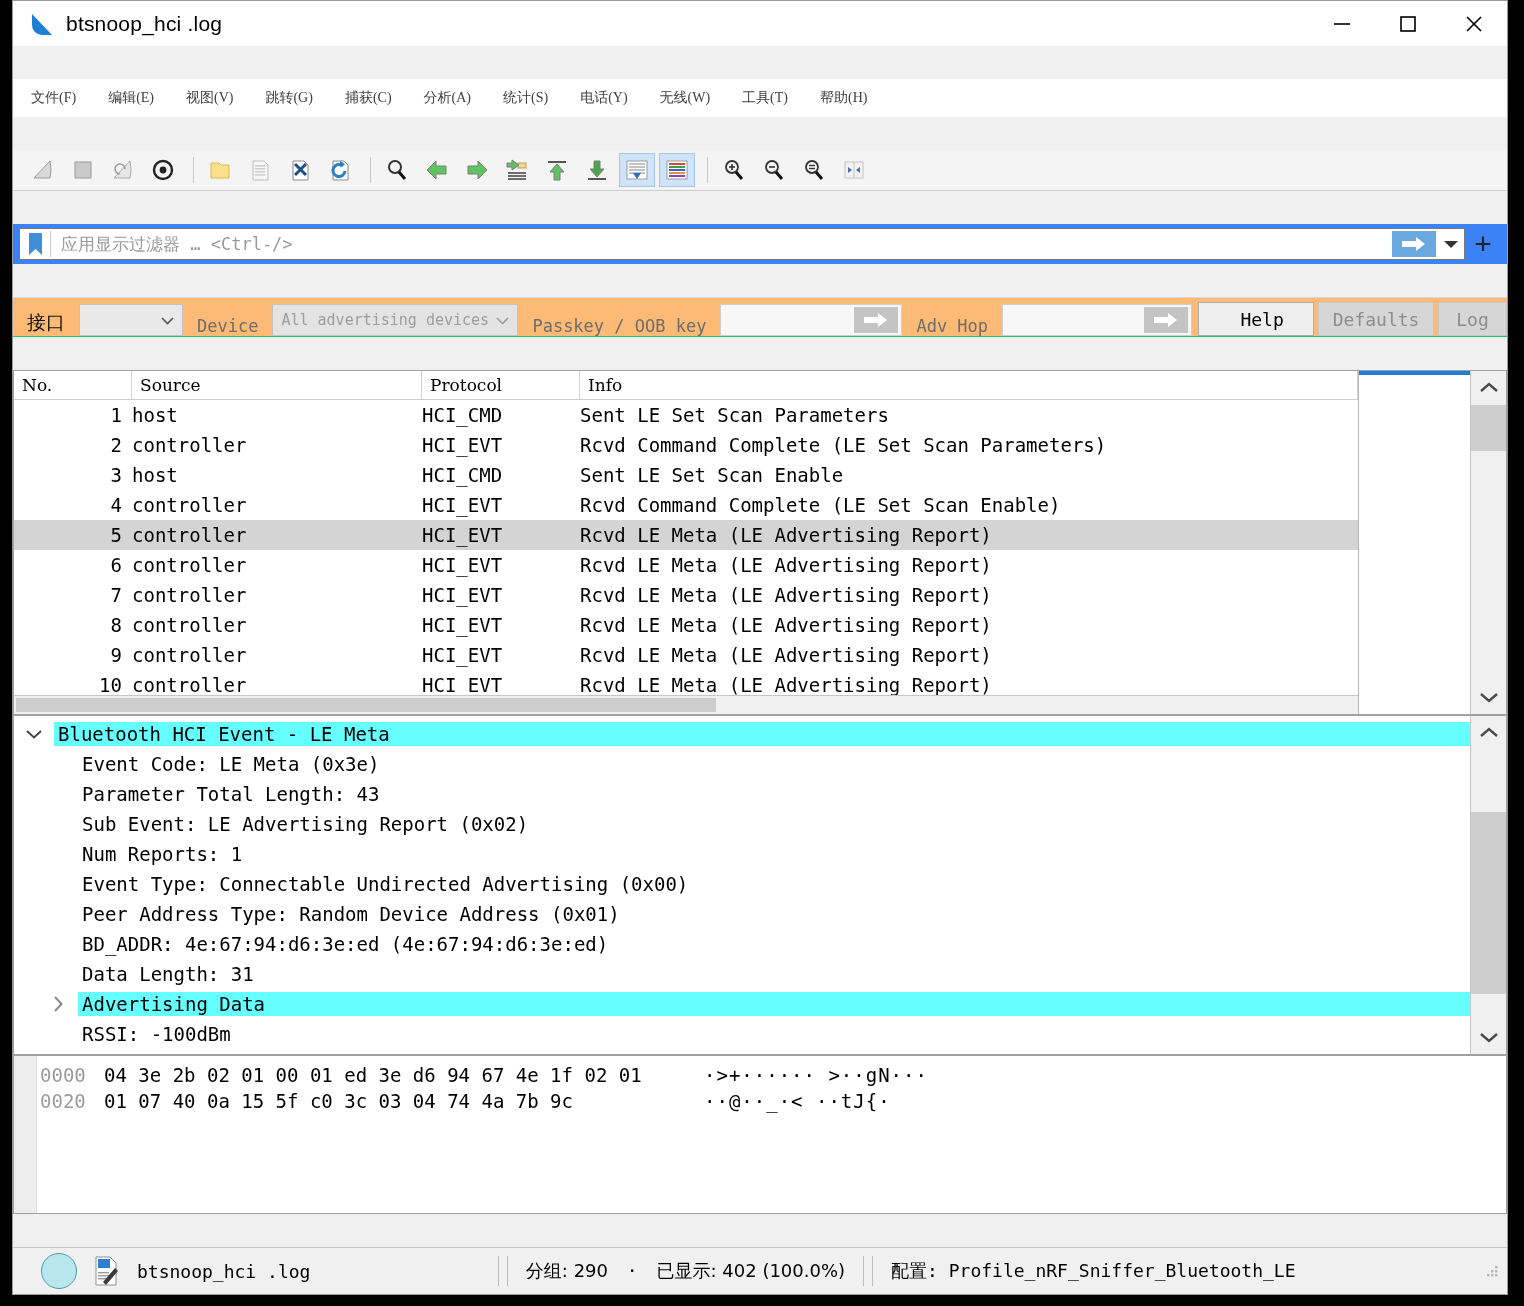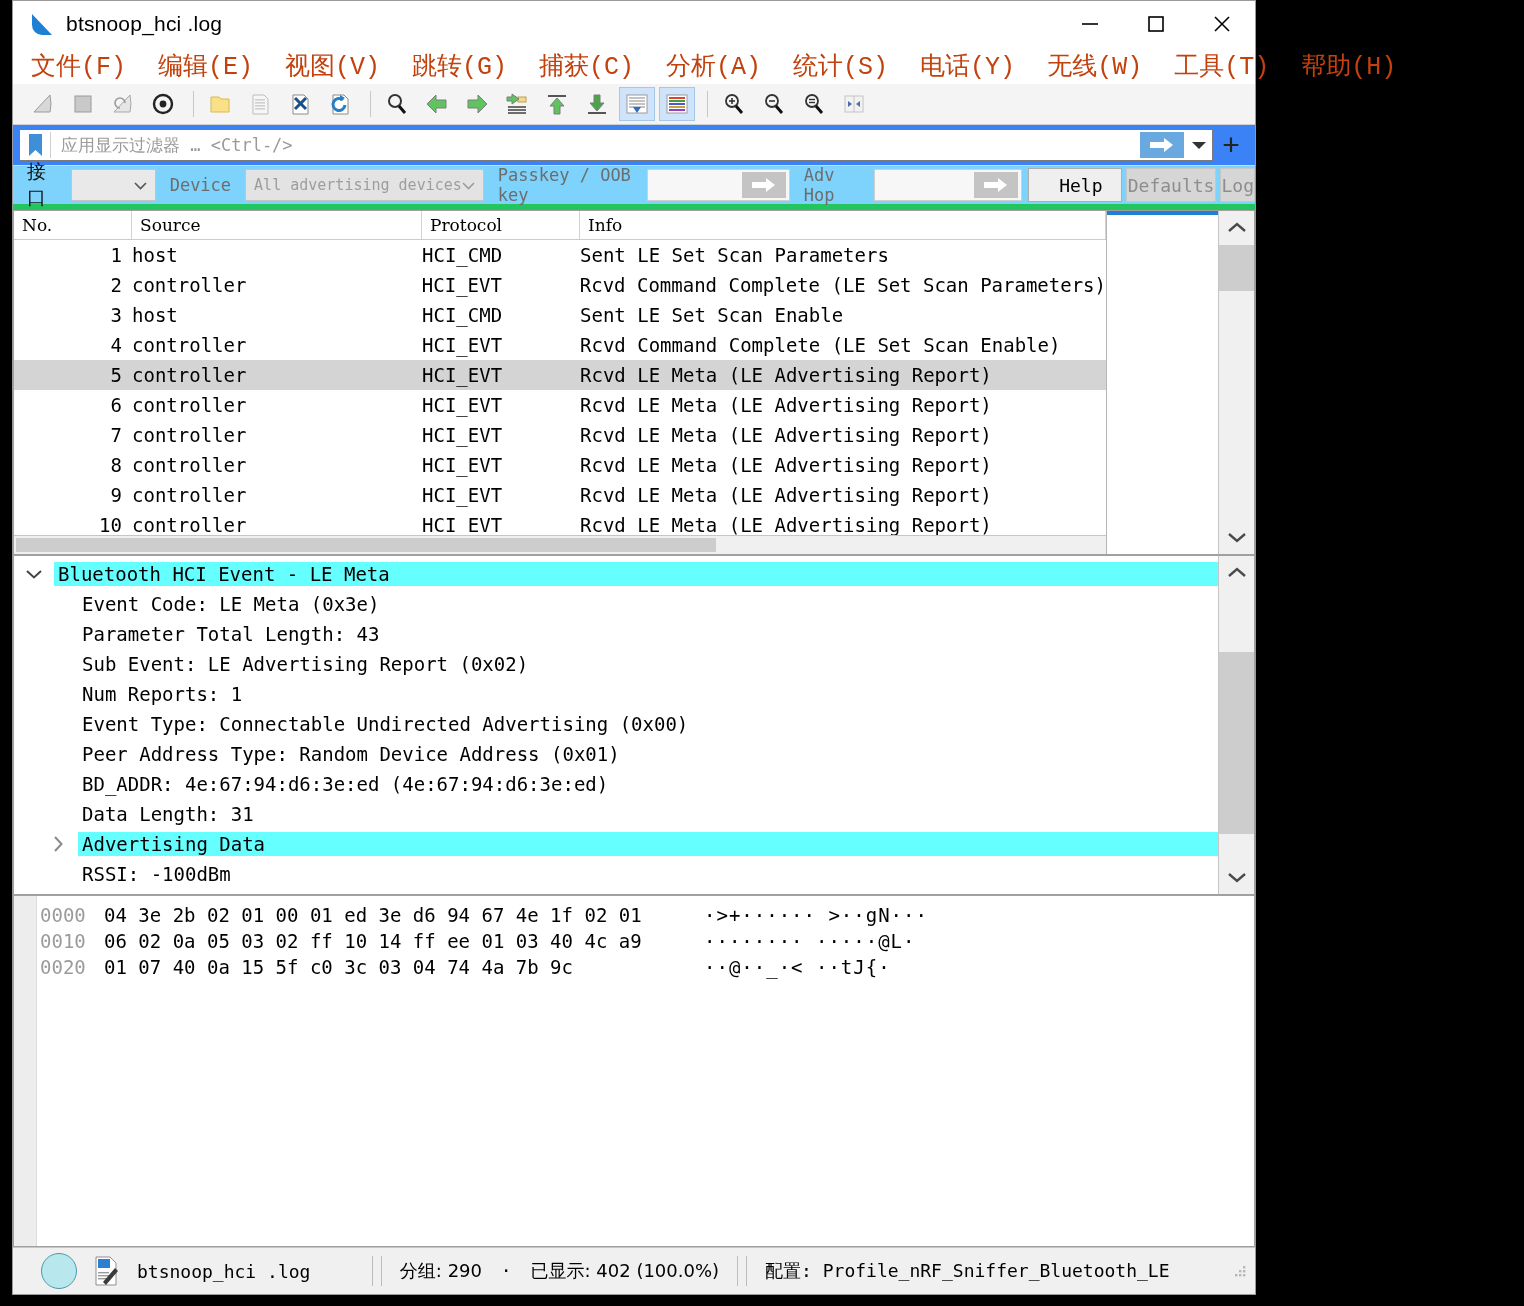--- a/index.html
+++ b/index.html
@@ -1,35 +1,35 @@
 <!DOCTYPE html>
 <html><head>
 <meta charset="utf-8">
 <style>
   html,body{margin:0;padding:0;background:#000;}
   body{width:1524px;height:1306px;overflow:hidden;font-family:"Liberation Sans",sans-serif;}
 
   
-  #win{position:absolute;left:12px;top:0;width:1244px;height:1295px;background:#f0f0f0;
-       border:1px solid #9a9a9a;box-sizing:border-box;display:flex;flex-direction:column;}
+  #win{position:absolute;left:12px;top:0;width:1496px;height:1295px;background:#f0f0f0;
+       border:1px solid #9a9a9a;box-sizing:border-box;display:flex;flex-direction:column;gap:33px;}
 
   
   .titlebar{height:45px;background:#ffffff;display:flex;align-items:center;flex:none;}
   .tb-icon{width:26px;height:26px;margin-left:17px;margin-right:10px;position:relative;flex:none;}
   .fin{position:absolute;left:2px;top:3px;width:0;height:0;
        border-left:20px solid #1f7fd4;border-top:21px solid transparent;border-radius:0 0 0 10px;}
   .tb-title{font-size:21px;color:#000;font-family:"Liberation Sans",sans-serif;letter-spacing:.2px;}
   .tb-spacer{flex:1;}
   .wbtn{width:66px;height:44px;display:flex;align-items:center;justify-content:center;cursor:default;}
   .wbtn svg{display:block;}
 
   
   .menubar{height:38px;background:#fff;display:flex;align-items:center;padding-left:18px;flex:none;}
-  .menuitem{font-size:25px;color:#c2410c;margin-right:32px;white-space:nowrap;
-            font-family:Liberation Mono, monospace;}
+  .menuitem{font-size:14px;color:#404040;margin-right:32px;white-space:nowrap;
+            font-family:Liberation Serif, serif;}
 
   
   .toolbar{height:40px;background:#f4f4f4;border-bottom:1px solid #cfcfcf;display:flex;align-items:center;
            padding-left:12px;flex:none;}
   .tbtn{width:36px;height:34px;display:flex;align-items:center;justify-content:center;margin-right:4px;}
   .tbtn.sel{background:#cfe4fa;border:1px solid #a6c8e8;box-sizing:border-box;}
   .tsep{width:1px;height:26px;background:#c8c8c8;margin:0 8px;}
 
   
   .filterbar{height:40px;background:#3b82f6;display:flex;align-items:center;padding:0 6px;flex:none;}
@@ -39,22 +39,22 @@
   .fl-sep{width:1px;height:26px;background:#cfcfcf;}
   .fl-text{flex:1;padding-left:10px;font-family:"DejaVu Sans Mono","Liberation Mono",monospace;
            font-size:17px;color:#9a9a9a;white-space:nowrap;}
   .fl-go{width:44px;height:26px;margin-right:2px;background:#6aa9e0;display:flex;align-items:center;
          justify-content:center;flex:none;}
   .fl-dd{width:26px;height:26px;display:flex;align-items:center;justify-content:center;flex:none;}
   .fl-plus{width:36px;height:34px;display:flex;align-items:center;justify-content:center;flex:none;
            font-size:30px;color:#222;line-height:1;}
 
   
-  .nrfbar{height:38px;background:#7dd3fc;border-top:1px solid #d8d8d8;border-bottom:6px solid #22c55e;
-          display:flex;align-items:center;flex:none;font-family:"DejaVu Sans Mono","Liberation Mono",monospace;}
+  .nrfbar{height:38px;background:#fdba74;border-top:1px solid #d8d8d8;border-bottom:1px solid #22c55e;
+          display:flex;align-items:flex-end;flex:none;font-family:"DejaVu Sans Mono","Liberation Mono",monospace;}
   .nrf-label{font-size:19px;color:#111;padding:0 14px;font-family:"DejaVu Sans","Liberation Sans",sans-serif;}
   .nrf-label.mono{font-family:"DejaVu Sans Mono","Liberation Mono",monospace;font-size:17px;color:#6d6d6d;}
   .nrf-combo{height:32px;background:#e3e3e3;border:1px solid #c3c3c3;box-sizing:border-box;display:flex;
              align-items:center;justify-content:space-between;padding:0 8px;}
   .nrf-combo .cv{font-size:15px;color:#9d9d9d;font-family:"DejaVu Sans Mono","Liberation Mono",monospace;
                  white-space:nowrap;}
   .nrf-input{height:32px;background:#f7f7f7;border:1px solid #cfcfcf;box-sizing:border-box;display:flex;
              align-items:center;justify-content:flex-end;}
   .nrf-go{width:44px;height:26px;margin-right:3px;background:#c4c4c4;display:flex;align-items:center;
           justify-content:center;}
@@ -559,25 +559,20 @@
     <div class="pane" id="pane-hex">
       <div class="pane-body">
         <div class="hex-gutter"></div>
         <div class="hex" id="hex">
             <div class="hrow">
               <div class="hoff">0000</div>
               <div class="hbytes">04 3e 2b 02 01 00 01 ed  3e d6 94 67 4e 1f 02 01</div>
               <div class="hascii">·&gt;+······ &gt;··gN···</div>
             </div>
             <div class="hrow">
-              <div class="hoff">0010</div>
-              <div class="hbytes">06 02 0a 05 03 02 ff 10  14 ff ee 01 03 40 4c a9</div>
-              <div class="hascii">········ ·····@L·</div>
-            </div>
-            <div class="hrow">
               <div class="hoff">0020</div>
               <div class="hbytes">01 07 40 0a 15 5f c0 3c  03 04 74 4a 7b 9c</div>
               <div class="hascii">··@··_·&lt; ··tJ{·</div>
             </div>
           </div>
       </div>
     </div>
 
   </div>
 

